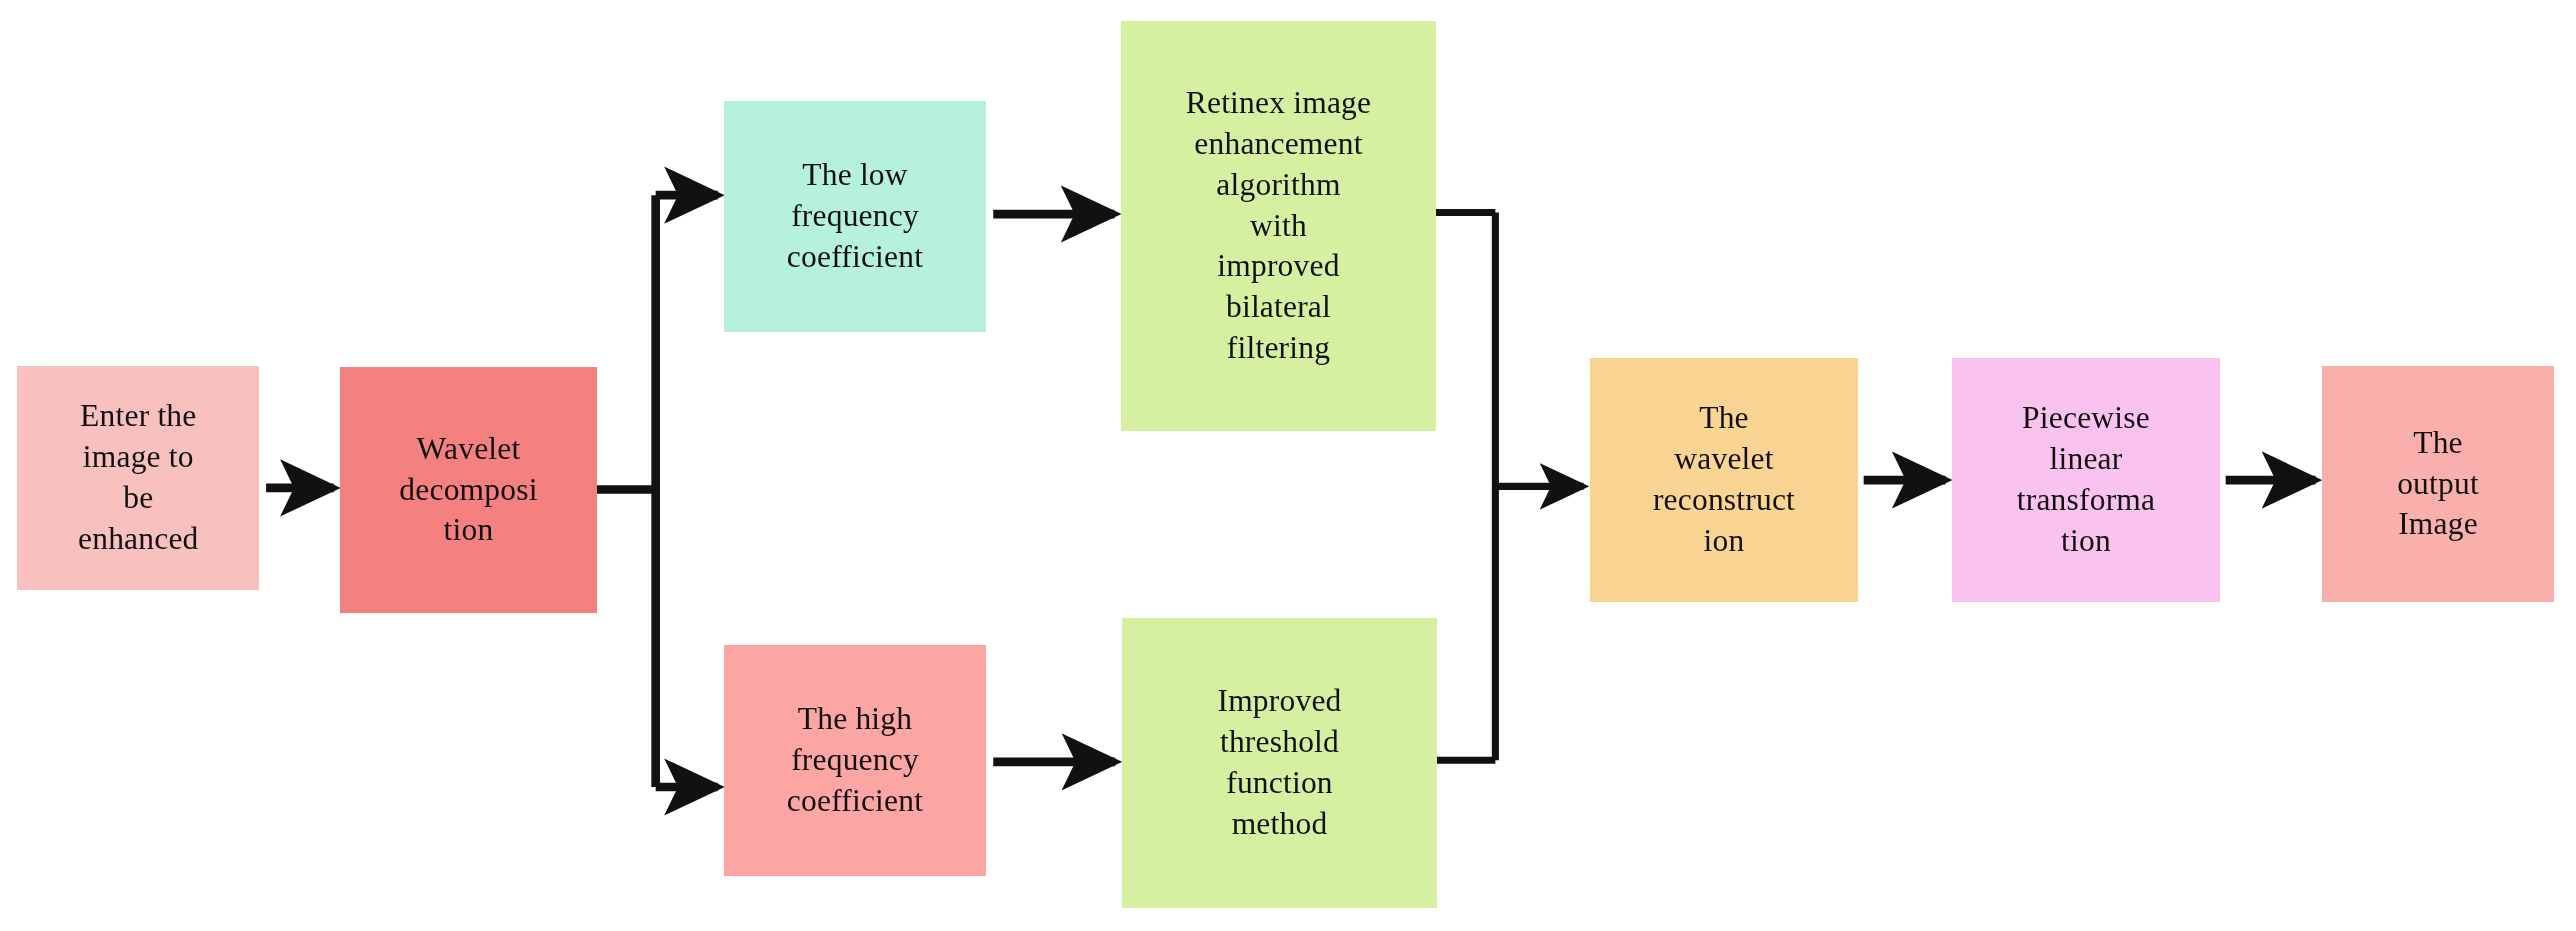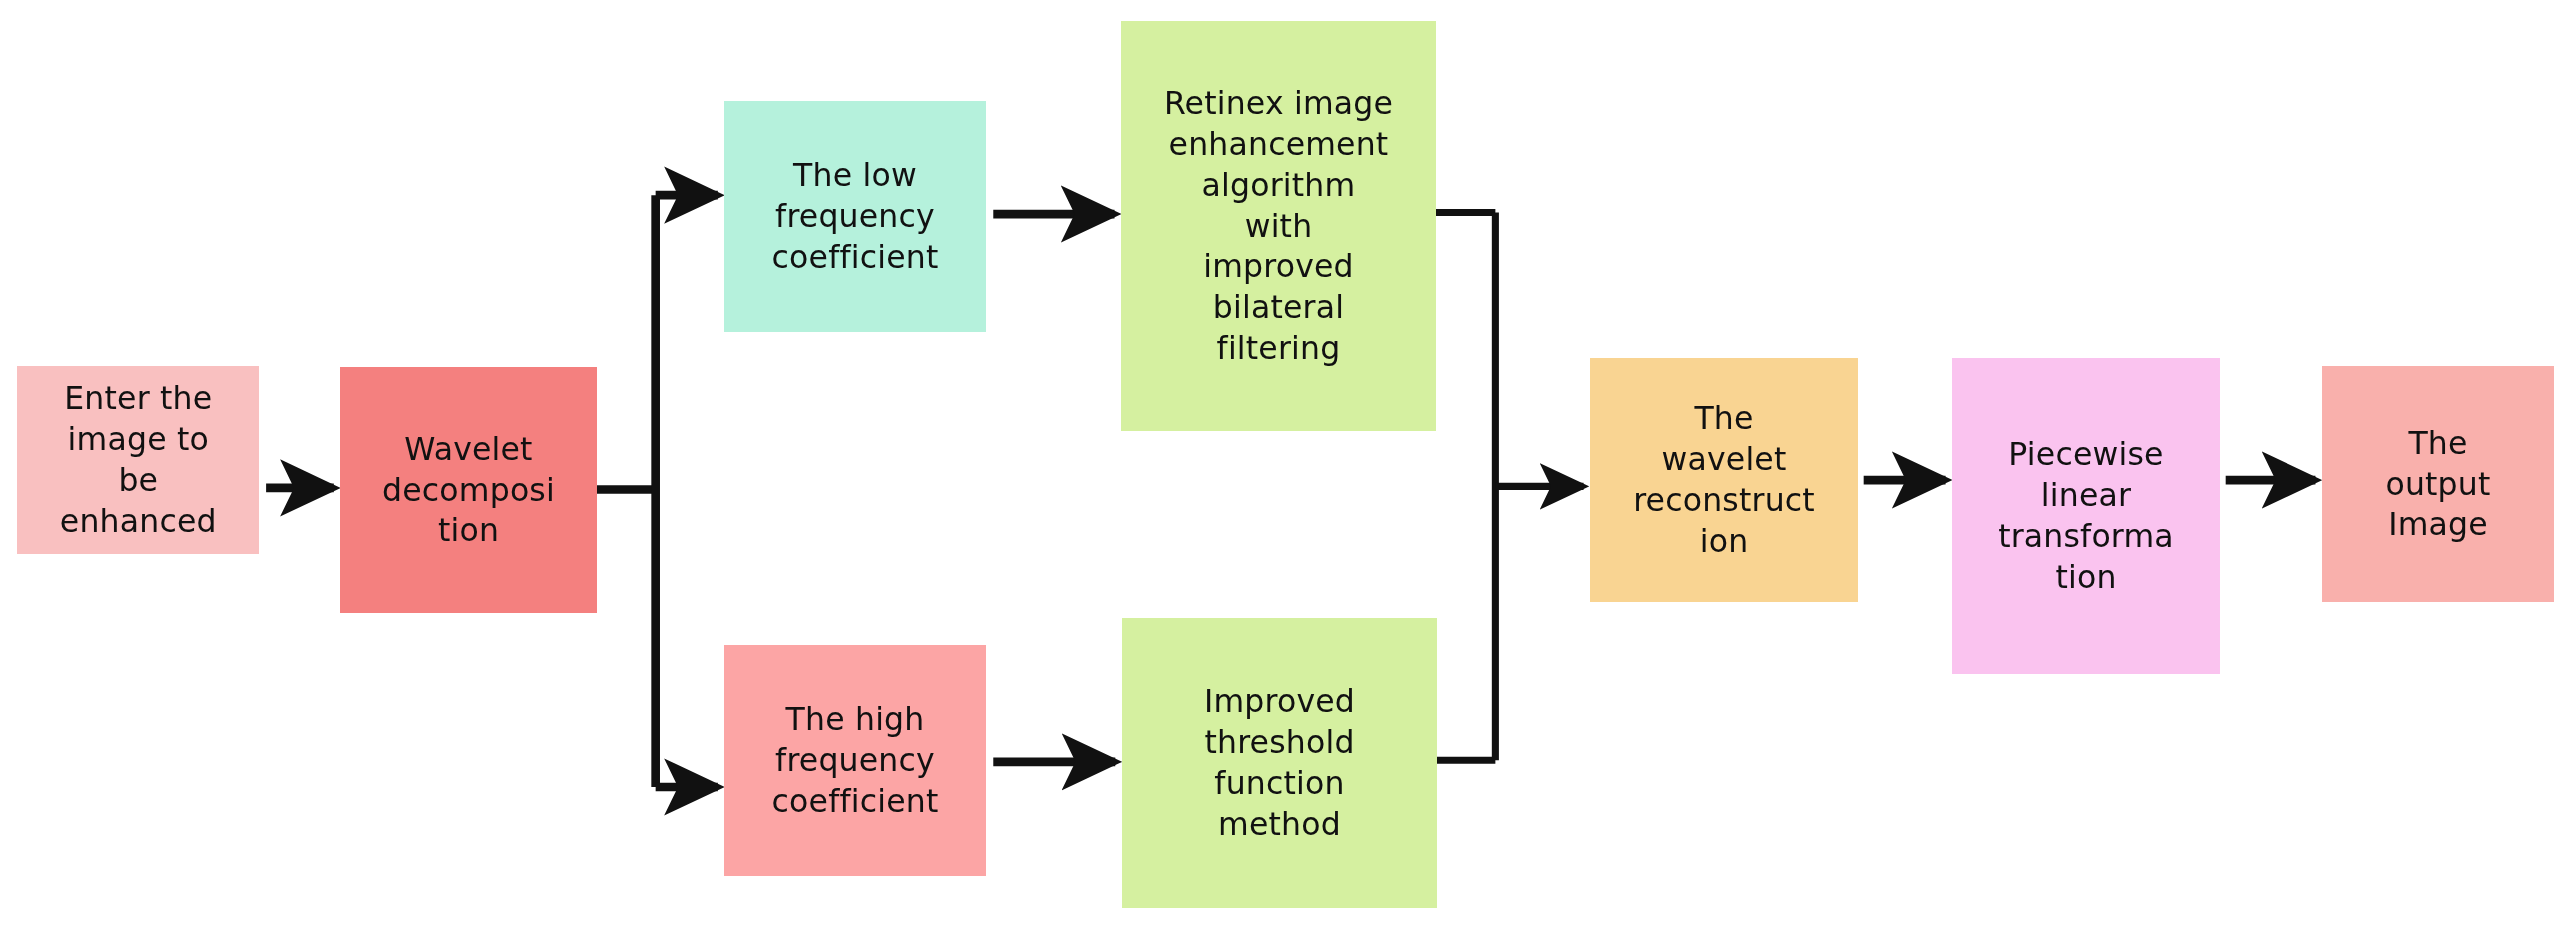--- a/index.html
+++ b/index.html
@@ -21,20 +21,21 @@
     align-items: center;
     justify-content: center;
     text-align: center;
     box-sizing: border-box;
     color: #111111;
     font-size: 31.5px;
     line-height: 1.30;
     letter-spacing: 0.2px;
     padding: 3.1px 4.7px;
     white-space: pre-line;
+    font-family: Liberation Serif, serif;
   }
   #edges {
     position: absolute;
     left: 0;
     top: 0;
     width: 2576px;
     height: 931px;
     pointer-events: none;
   }
 </style>
@@ -88,21 +89,21 @@
 
     <g>
       <line x1="2368" y1="610" x2="2472" y2="610" stroke="#111111" stroke-width="11" marker-end="url(#arrowhead)"></line>
     </g>
 
     <g>
       <line x1="2828" y1="610" x2="2942" y2="610" stroke="#111111" stroke-width="11" marker-end="url(#arrowhead)"></line>
     </g>
   </svg>
 
-  <div class="node" style="left: 17.3px; top: 366px; width: 242px; height: 188px; background: rgb(249, 192, 192);">Enter the
+  <div class="node" style="left: 17.3px; top: 366px; width: 242px; height: 224px; background: rgb(249, 192, 192);">Enter the
 image to
 be
 enhanced</div>
   <div class="node" style="left: 340px; top: 367px; width: 257px; height: 246px; background: rgb(244, 128, 127);">Wavelet
 decomposi
 tion</div>
   <div class="node" style="left: 724px; top: 101px; width: 262px; height: 231px; background: rgb(181, 241, 220); text-align: center;">The low
 frequency
 coefficient</div>
   <div class="node" style="left: 724px; top: 645px; width: 262px; height: 231px; background: #fca5a5;">The high
@@ -116,21 +117,21 @@
 bilateral
 filtering</div>
   <div class="node" style="left: 1122px; top: 618px; width: 315px; height: 290px; background: rgb(213, 240, 160);">Improved
 threshold
 function
 method</div>
   <div class="node" style="left: 1590px; top: 358px; width: 268px; height: 244px; background: rgb(249, 212, 146);">The
 wavelet
 reconstruct
 ion</div>
-  <div class="node" style="left: 1952px; top: 358px; width: 268px; height: 316px; background: rgb(250, 195, 239);">Piecewise
+  <div class="node" style="left: 1952px; top: 358px; width: 268px; height: 244px; background: rgb(250, 195, 239);">Piecewise
 linear
 transforma
 tion</div>
   <div class="node" style="left: 2322px; top: 366px; width: 232px; height: 236px; background: rgb(249, 176, 172);">The
 output
 Image</div>
 
 </div>
 
 

